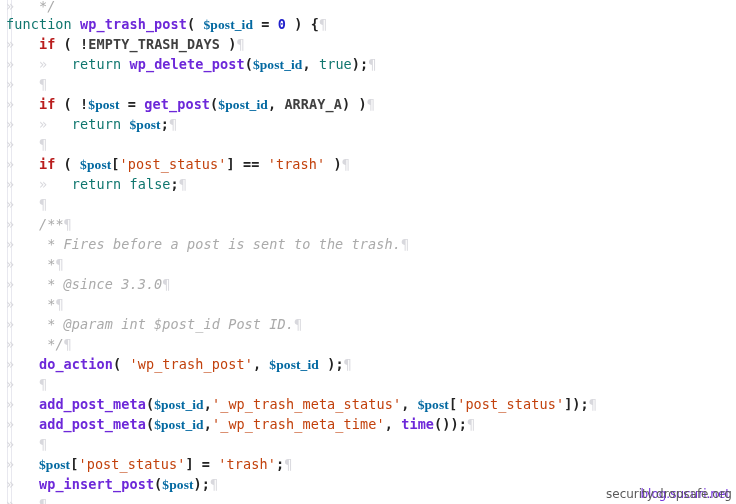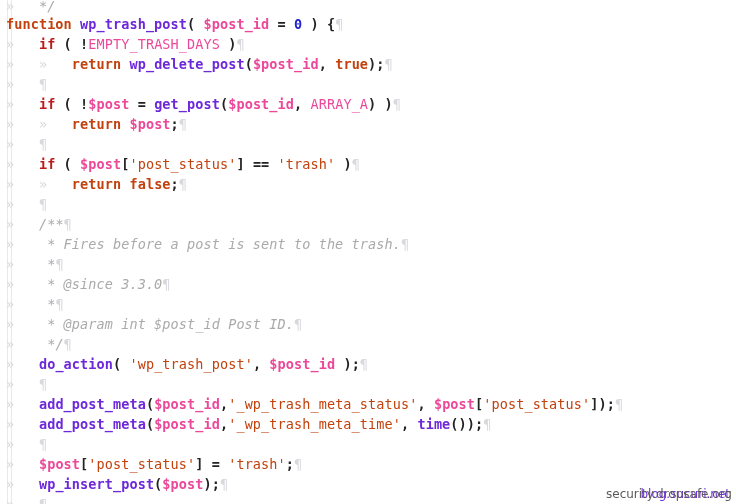--- a/index.html
+++ b/index.html
@@ -48,27 +48,27 @@
     top: 0;
     bottom: 0;
     width: 1px;
     background: #e8e8ef;
     z-index: 0;
   }
   .rail.r1 { left: 7px; }
   .rail.r2 { left: 11px; }
 
   
-  .kw      { color: #c2410c; font-weight: bold; }   
+  .kw      { color: #0f766e; font-weight: normal; }   
   .ctl     { color: #b91c1c; font-weight: bold; }   
   .fn      { color: #6d28d9; font-weight: bold; }   
-  .var     { color: #ec4899; font-weight: bold; }   
+  .var     { color: #0369a1; font-weight: bold; font-family: Liberation Serif, serif; }   
   .str     { color: #c2410c; font-weight: normal; }   
   .num     { color: #2222cc; font-weight: bold; }   
-  .const   { color: #ec4899; font-weight: normal; }   
+  .const   { color: #404040; font-weight: bold; }   
   .punc    { color: #222222; font-weight: bold; }
   .cmt     { color: #aaaaaa; font-style: italic; }  
   .ws      { color: #d8d8dd; font-weight: normal; } 
 
   
   #watermark {
     position: absolute;
     right: 4px;
     bottom: 1px;
     height: 20px;

